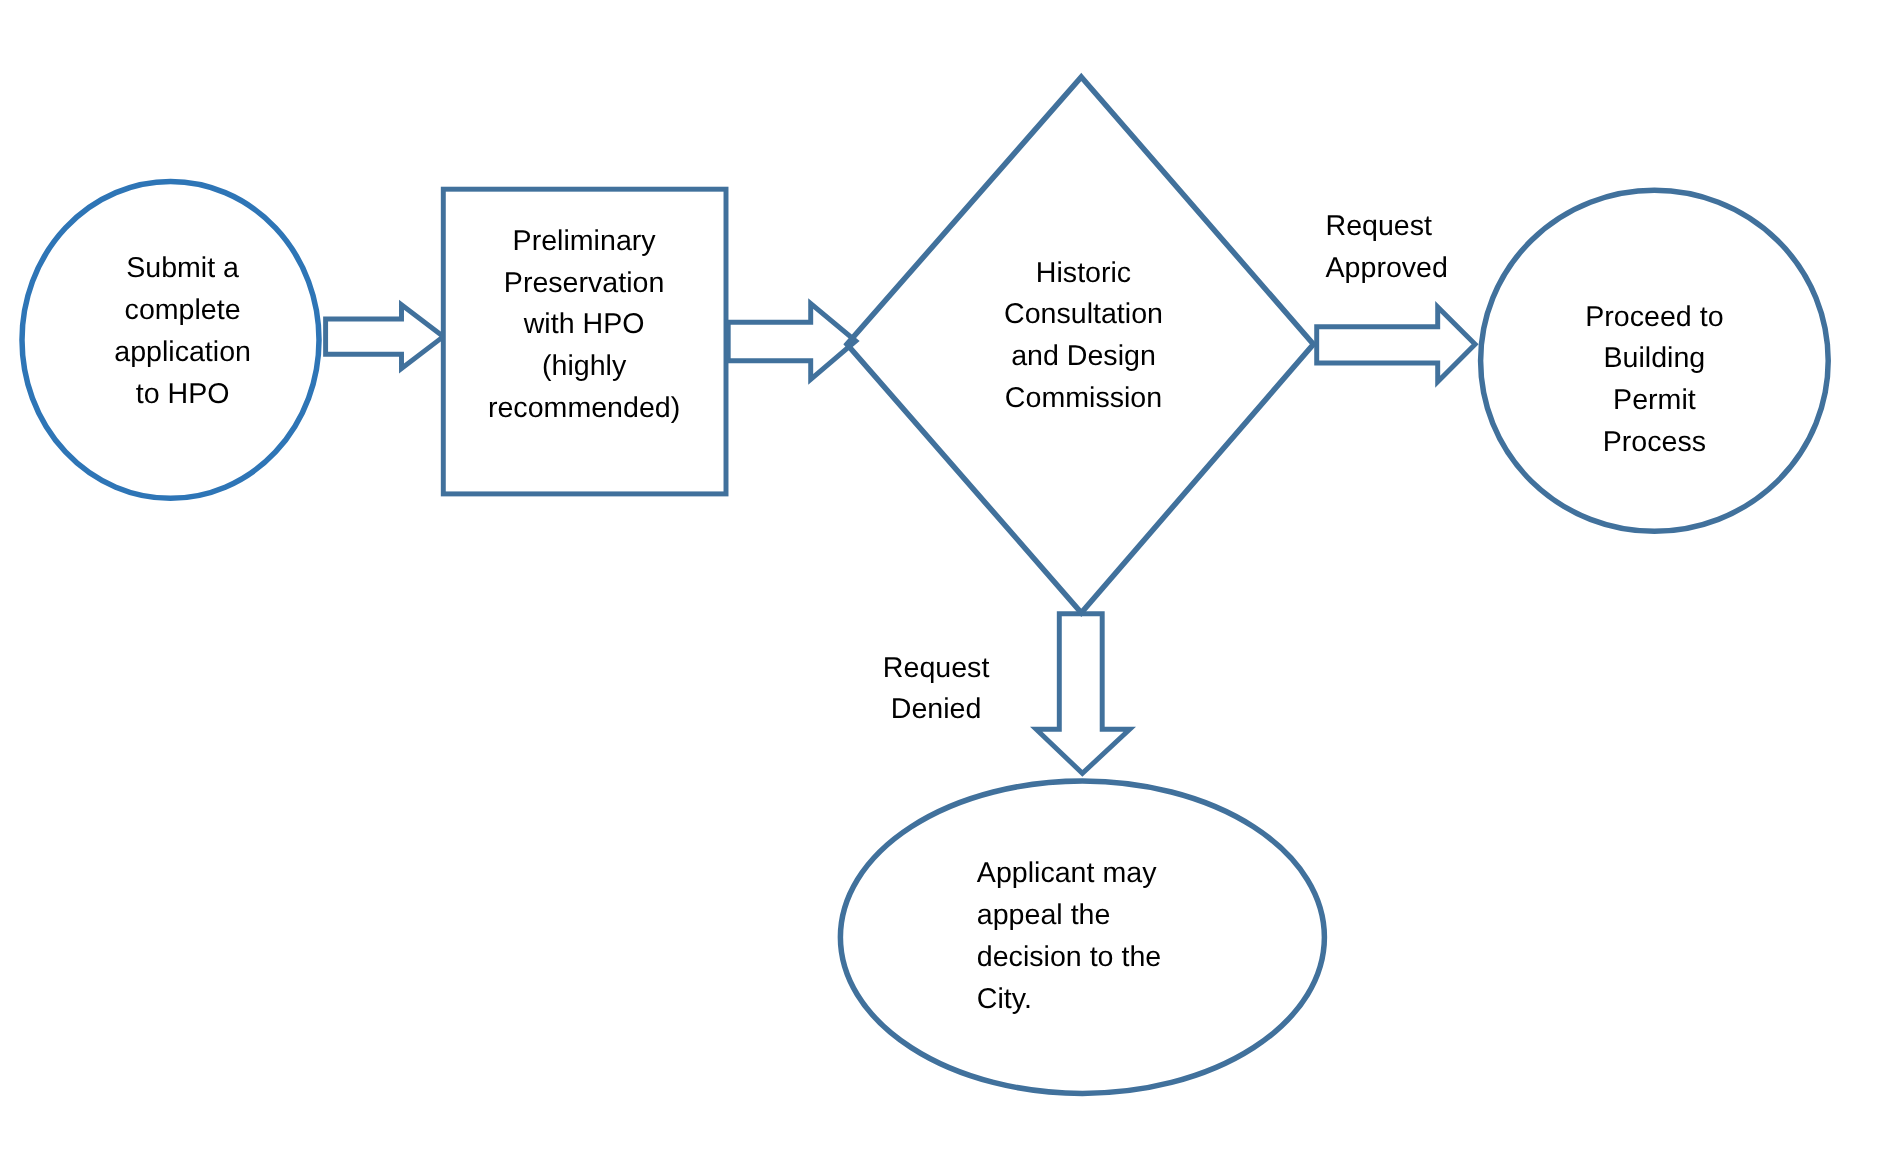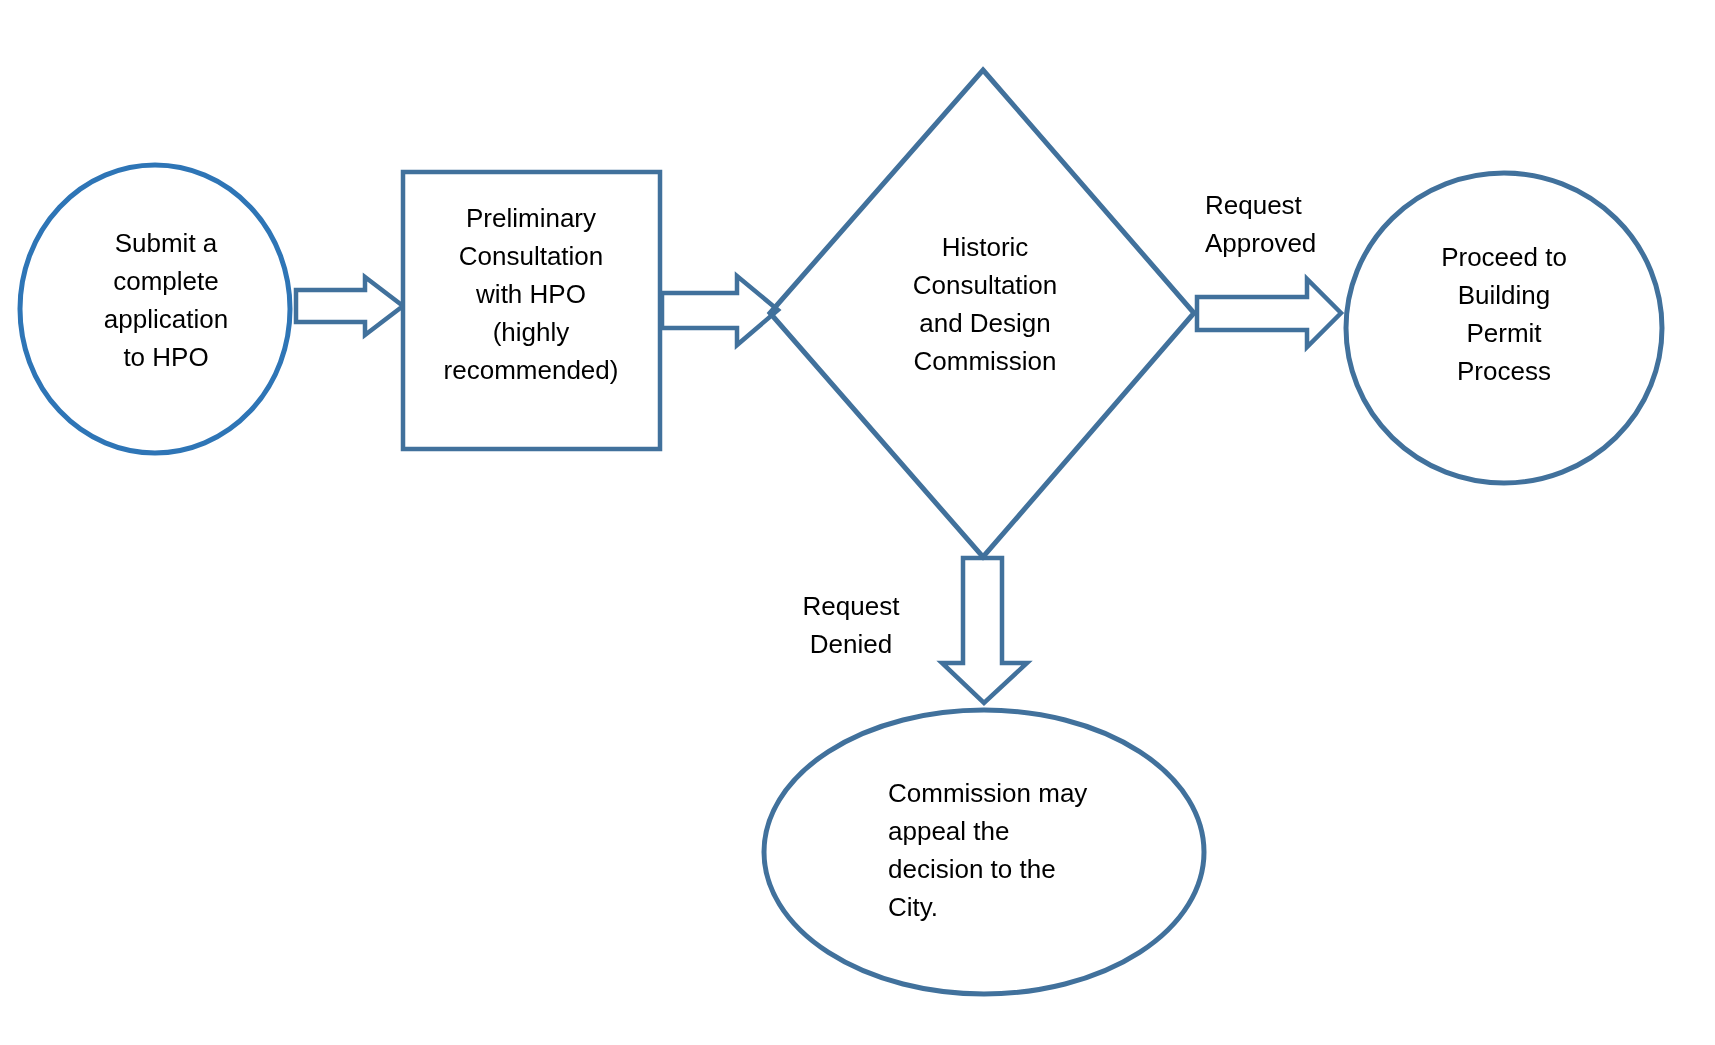--- a/index.html
+++ b/index.html
@@ -63,39 +63,39 @@
 
     <polygon points="983,70 1194,313 983,557 770,313" class="fill-none stroke-node" stroke-width="5"></polygon>
   </svg>
 
   <div class="label" style="left:36px;   top:224px; width:260px;">Submit a
 complete
 application
 to HPO</div>
 
   <div class="label" style="left:401px;  top:199px; width:260px;">Preliminary
-Consultation
+Preservation
 with HPO
 (highly
 recommended)</div>
 
   <div class="label" style="left:835px;  top:228px; width:300px;">Historic
 Consultation
 and Design
 Commission</div>
 
   <div class="label left" style="left:1205px; top:186px; width:170px;">Request
 Approved</div>
 
-  <div class="label" style="left:1394px; top:238px; width:220px;">Proceed to
+  <div class="label" style="left:1394px; top:268px; width:220px;">Proceed to
 Building
 Permit
 Process</div>
 
   <div class="label" style="left:771px;  top:587px; width:160px;">Request
 Denied</div>
 
-  <div class="label left" style="left:888px;  top:774px; width:230px;">Commission may
+  <div class="label left" style="left:888px;  top:774px; width:230px;">Applicant may
 appeal the
 decision to the
 City.</div>
 
 </div>
 
 </body></html>

